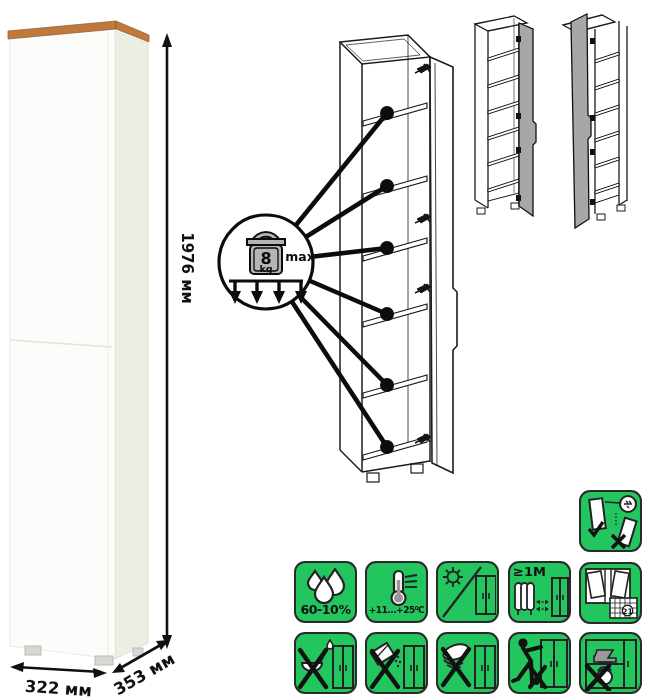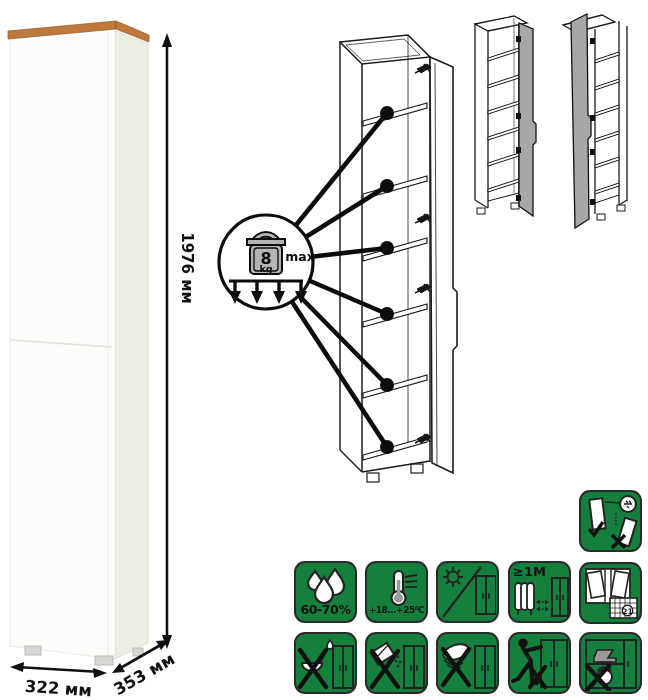--- a/index.html
+++ b/index.html
@@ -1,21 +1,21 @@
 <!DOCTYPE html>
 <html><head>
 <meta charset="utf-8">
 <style>
   html,body{margin:0;padding:0;background:#fff;}
   .canvas{position:relative;width:648px;height:700px;background:#ffffff;overflow:hidden;
           font-family:"DejaVu Sans",sans-serif;color:#111;}
   .abs{position:absolute;}
   svg{display:block;}
   .box{position:absolute;width:63px;height:62px;border:2.4px solid #2a2a2a;border-radius:11px;
-       background:#15803d;box-sizing:border-box;display:flex;flex-direction:column;
+       background:#22c55e;box-sizing:border-box;display:flex;flex-direction:column;
        align-items:center;justify-content:center;}
   .lbl{font-weight:bold;font-size:12.5px;line-height:1;letter-spacing:-0.4px;white-space:nowrap;}
   .lbl-sm{font-size:9px;letter-spacing:-0.5px;}
   .dim-text{font-weight:bold;fill:#111;}
   text{font-family:"DejaVu Sans",sans-serif;}
 </style>
 </head>
 <body>
 
 <div class="canvas">
@@ -217,36 +217,36 @@
   </div>
 
   <div class="box" style="left:294px;top:561px">
     <svg width="54" height="36" viewBox="0 0 54 36">
       <g stroke="#222" stroke-width="2.2" fill="#fff">
         <path d="M16,3 C13,8 9,11 9,15 a7,7 0 0 0 14,0 C23,11 19,8 16,3 Z"></path>
         <path d="M36,1 C32,8 27,12 27,18 a9,9 0 0 0 18,0 C45,12 40,8 36,1 Z"></path>
         <path d="M25,9 C21,16 16,20 16,26 a9,9 0 0 0 18,0 C34,20 29,16 25,9 Z"></path>
       </g>
     </svg>
-    <div class="lbl">60-70%</div>
+    <div class="lbl">60-10%</div>
   </div>
 
   <div class="box" style="left:365px;top:561px">
     <svg width="54" height="37" viewBox="0 0 54 37">
       <g stroke="#222" stroke-width="1.8" fill="none">
         <line x1="35" y1="8" x2="47" y2="6"></line>
           <line x1="35" y1="13" x2="47" y2="12"></line>
           <line x1="35" y1="18" x2="47" y2="18"></line>
       </g>
       <rect x="24" y="2" width="9" height="23" rx="4.5" stroke="#222" stroke-width="2.2" fill="#fff"></rect>
       <circle cx="28.5" cy="29" r="7" stroke="#222" stroke-width="2.2" fill="#fff"></circle>
       <line x1="28.5" y1="11" x2="28.5" y2="25" stroke="#999" stroke-width="3.5"></line>
       <circle cx="28.5" cy="29" r="4.6" fill="#999"></circle>
     </svg>
-    <div class="lbl lbl-sm">+18...+25⁰C</div>
+    <div class="lbl lbl-sm">+11...+25⁰C</div>
   </div>
 
   <div class="box" style="left:436px;top:561px">
     <svg width="56" height="56" viewBox="0 0 56 56">
       <g stroke="#222" stroke-width="1.8" fill="none">
         <circle cx="13" cy="13" r="5.5"></circle>
         <path d="M13,3 v4 M13,19 v4 M3,13 h4 M19,13 h4 M6,6 l3,3 M17,17 l3,3 M20,6 l-3,3 M9,17 l-3,3"></path>
       </g>
       <line x1="3" y1="53" x2="41" y2="3" stroke="#222" stroke-width="2.2"></line>
       <g stroke="#222" stroke-width="2" fill="none">

